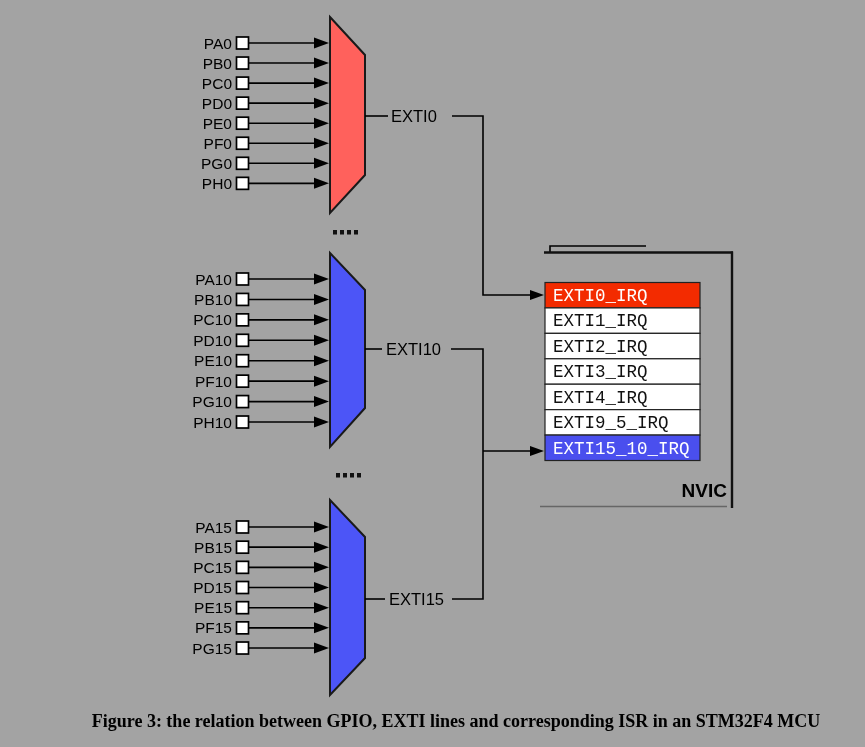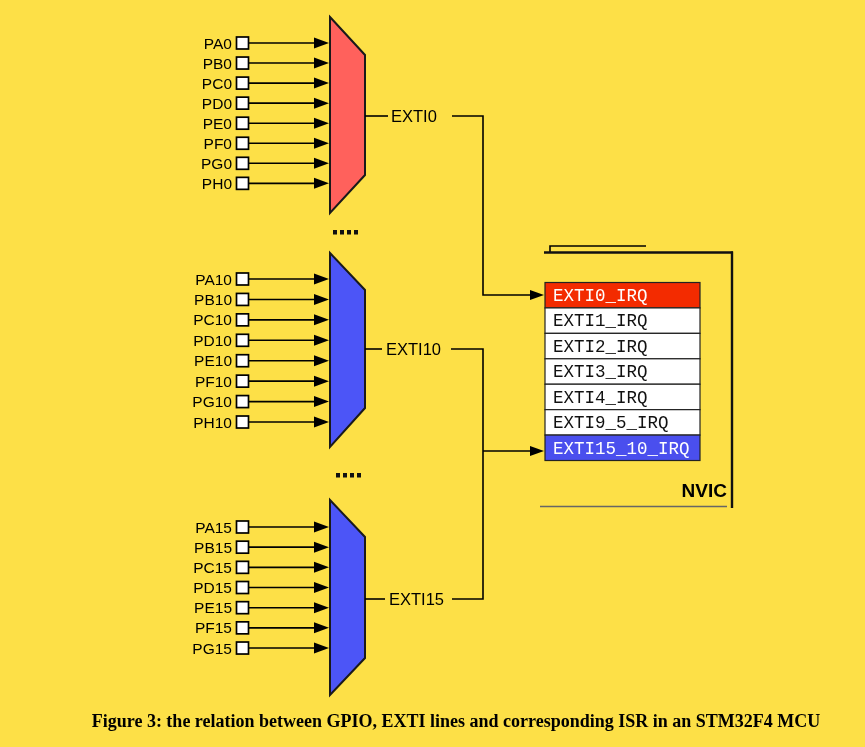--- a/index.html
+++ b/index.html
@@ -1,16 +1,16 @@
 <!DOCTYPE html>
 <html><head>
 <meta charset="utf-8">
 <style>
   html,body{margin:0;padding:0;background:#fff;}
-  .stage{position:relative;width:865px;height:747px;background:#fde047;overflow:hidden;}
+  .stage{position:relative;width:865px;height:747px;background:#a3a3a3;overflow:hidden;}
   svg{display:block;}
   .wire{stroke:#000;stroke-width:1.6;fill:none;}
   .wire2{stroke:#111;stroke-width:2.4;fill:none;}
   .wireg{stroke:#666;stroke-width:1.6;fill:none;}
   .head{fill:#000;stroke:none;}
   .mux{stroke:#1a1a1a;stroke-width:2;}
   .lbl{font:16.5px "Liberation Sans",sans-serif;fill:#000;}
   .pin{font:15.5px "Liberation Sans",sans-serif;fill:#000;}
   .irqtext{font:17.5px "Liberation Mono",monospace;}
   .nvic{font:bold 19px "Liberation Sans",sans-serif;fill:#000;}

